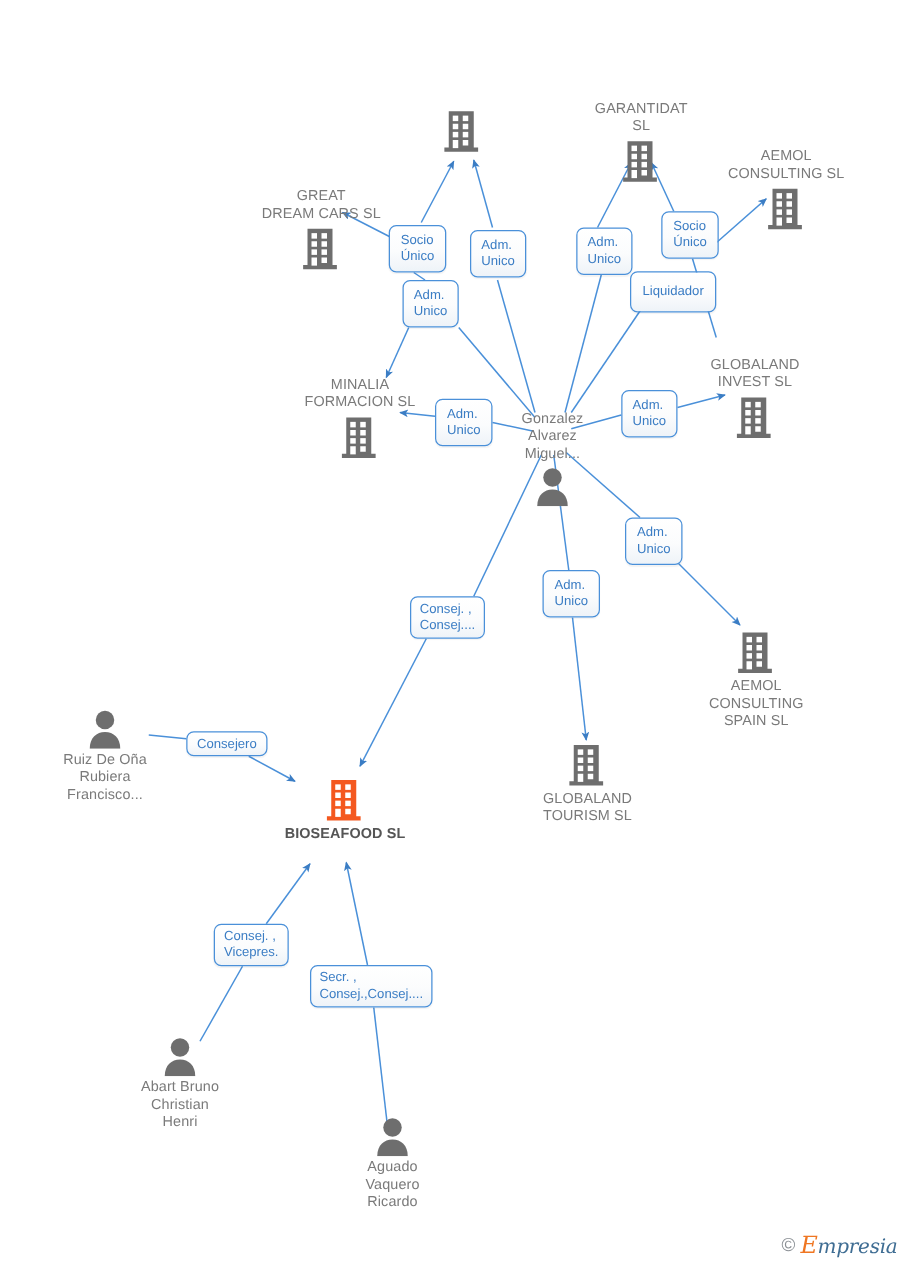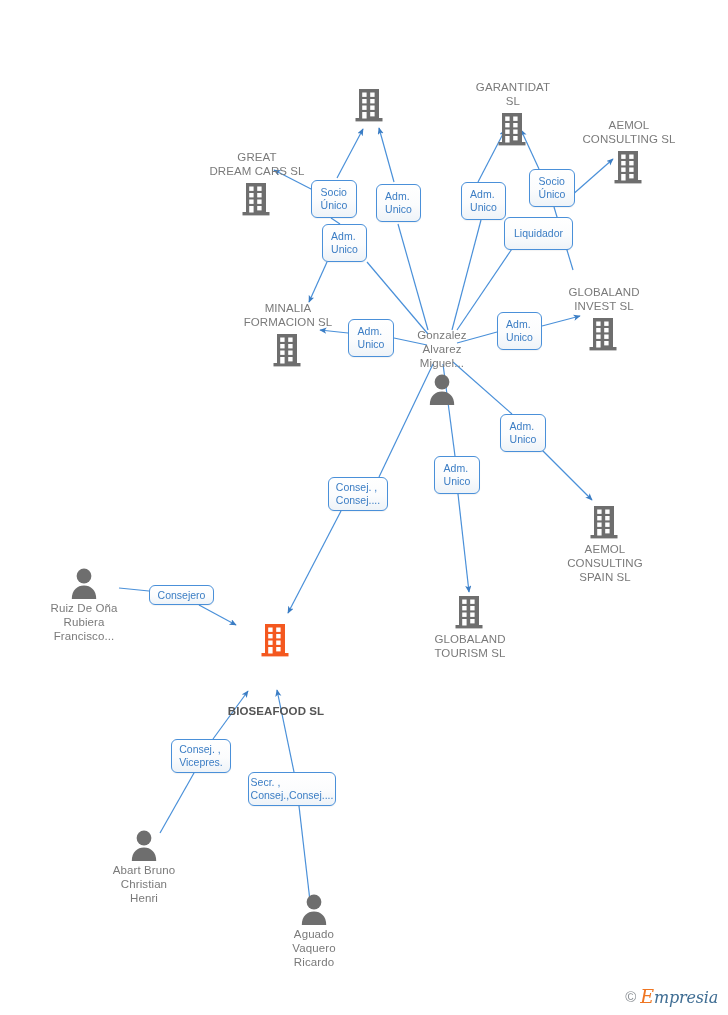--- a/index.html
+++ b/index.html
@@ -270,21 +270,21 @@
             <rect x="7.2" y="12" width="4.4" height="4.4" fill="#ffffff"></rect>
             <rect x="15.2" y="12" width="4.4" height="4.4" fill="#ffffff"></rect>
             <rect x="7.2" y="18.5" width="4.4" height="4.4" fill="#ffffff"></rect>
             <rect x="15.2" y="18.5" width="4.4" height="4.4" fill="#ffffff"></rect>
             <rect x="7.2" y="25" width="4.4" height="6.5" fill="#ffffff"></rect>
             <rect x="15.2" y="25" width="4.4" height="4.4" fill="#ffffff"></rect>
           </svg></div>
         <div class="caption below">GLOBALAND
 TOURISM  SL</div>
       </div>
-      <div class="node focus" style="left: 276px; top: 622px; gap: 44px;">
+      <div class="node focus" style="left: 276px; top: 622px;">
         <div class="icon-wrap"><svg width="30" height="36" viewBox="0 0 30 36">
             <rect x="4" y="2" width="20" height="30" fill="#f4581f"></rect>
             <rect x="0.5" y="31" width="27" height="3.4" fill="#f4581f"></rect>
             <rect x="7.2" y="5.5" width="4.4" height="4.4" fill="#ffffff"></rect>
             <rect x="15.2" y="5.5" width="4.4" height="4.4" fill="#ffffff"></rect>
             <rect x="7.2" y="12" width="4.4" height="4.4" fill="#ffffff"></rect>
             <rect x="15.2" y="12" width="4.4" height="4.4" fill="#ffffff"></rect>
             <rect x="7.2" y="18.5" width="4.4" height="4.4" fill="#ffffff"></rect>
             <rect x="15.2" y="18.5" width="4.4" height="4.4" fill="#ffffff"></rect>
             <rect x="7.2" y="25" width="4.4" height="6.5" fill="#ffffff"></rect>
@@ -338,21 +338,21 @@
 Unico</div>
       <div class="lbl" style="left: 500px; top: 414px; width: 46px; height: 38px;">Adm.
 Unico</div>
       <div class="lbl" style="left: 434px; top: 456px; width: 46px; height: 38px;">Adm.
 Unico</div>
       <div class="lbl" style="left: 328px; top: 477px; width: 60px; height: 34px;">Consej. ,
 Consej....</div>
       <div class="lbl" style="left: 149px; top: 585px; width: 65px; height: 20px;">Consejero</div>
       <div class="lbl" style="left: 171px; top: 739px; width: 60px; height: 34px;">Consej. ,
 Vicepres.</div>
-      <div class="lbl" style="left: 248px; top: 772px; width: 88px; height: 34px;">Secr. ,
+      <div class="lbl" style="left: 248px; top: 772px; width: 98px; height: 34px;">Secr. ,
 Consej.,Consej....</div>
     </div>
 
   <div id="watermark">
     <span class="c-mark">©</span>
     <span class="brand"><span class="cap">E</span><span>mpresia</span></span>
   </div>
 </div>
 
 </body></html>

